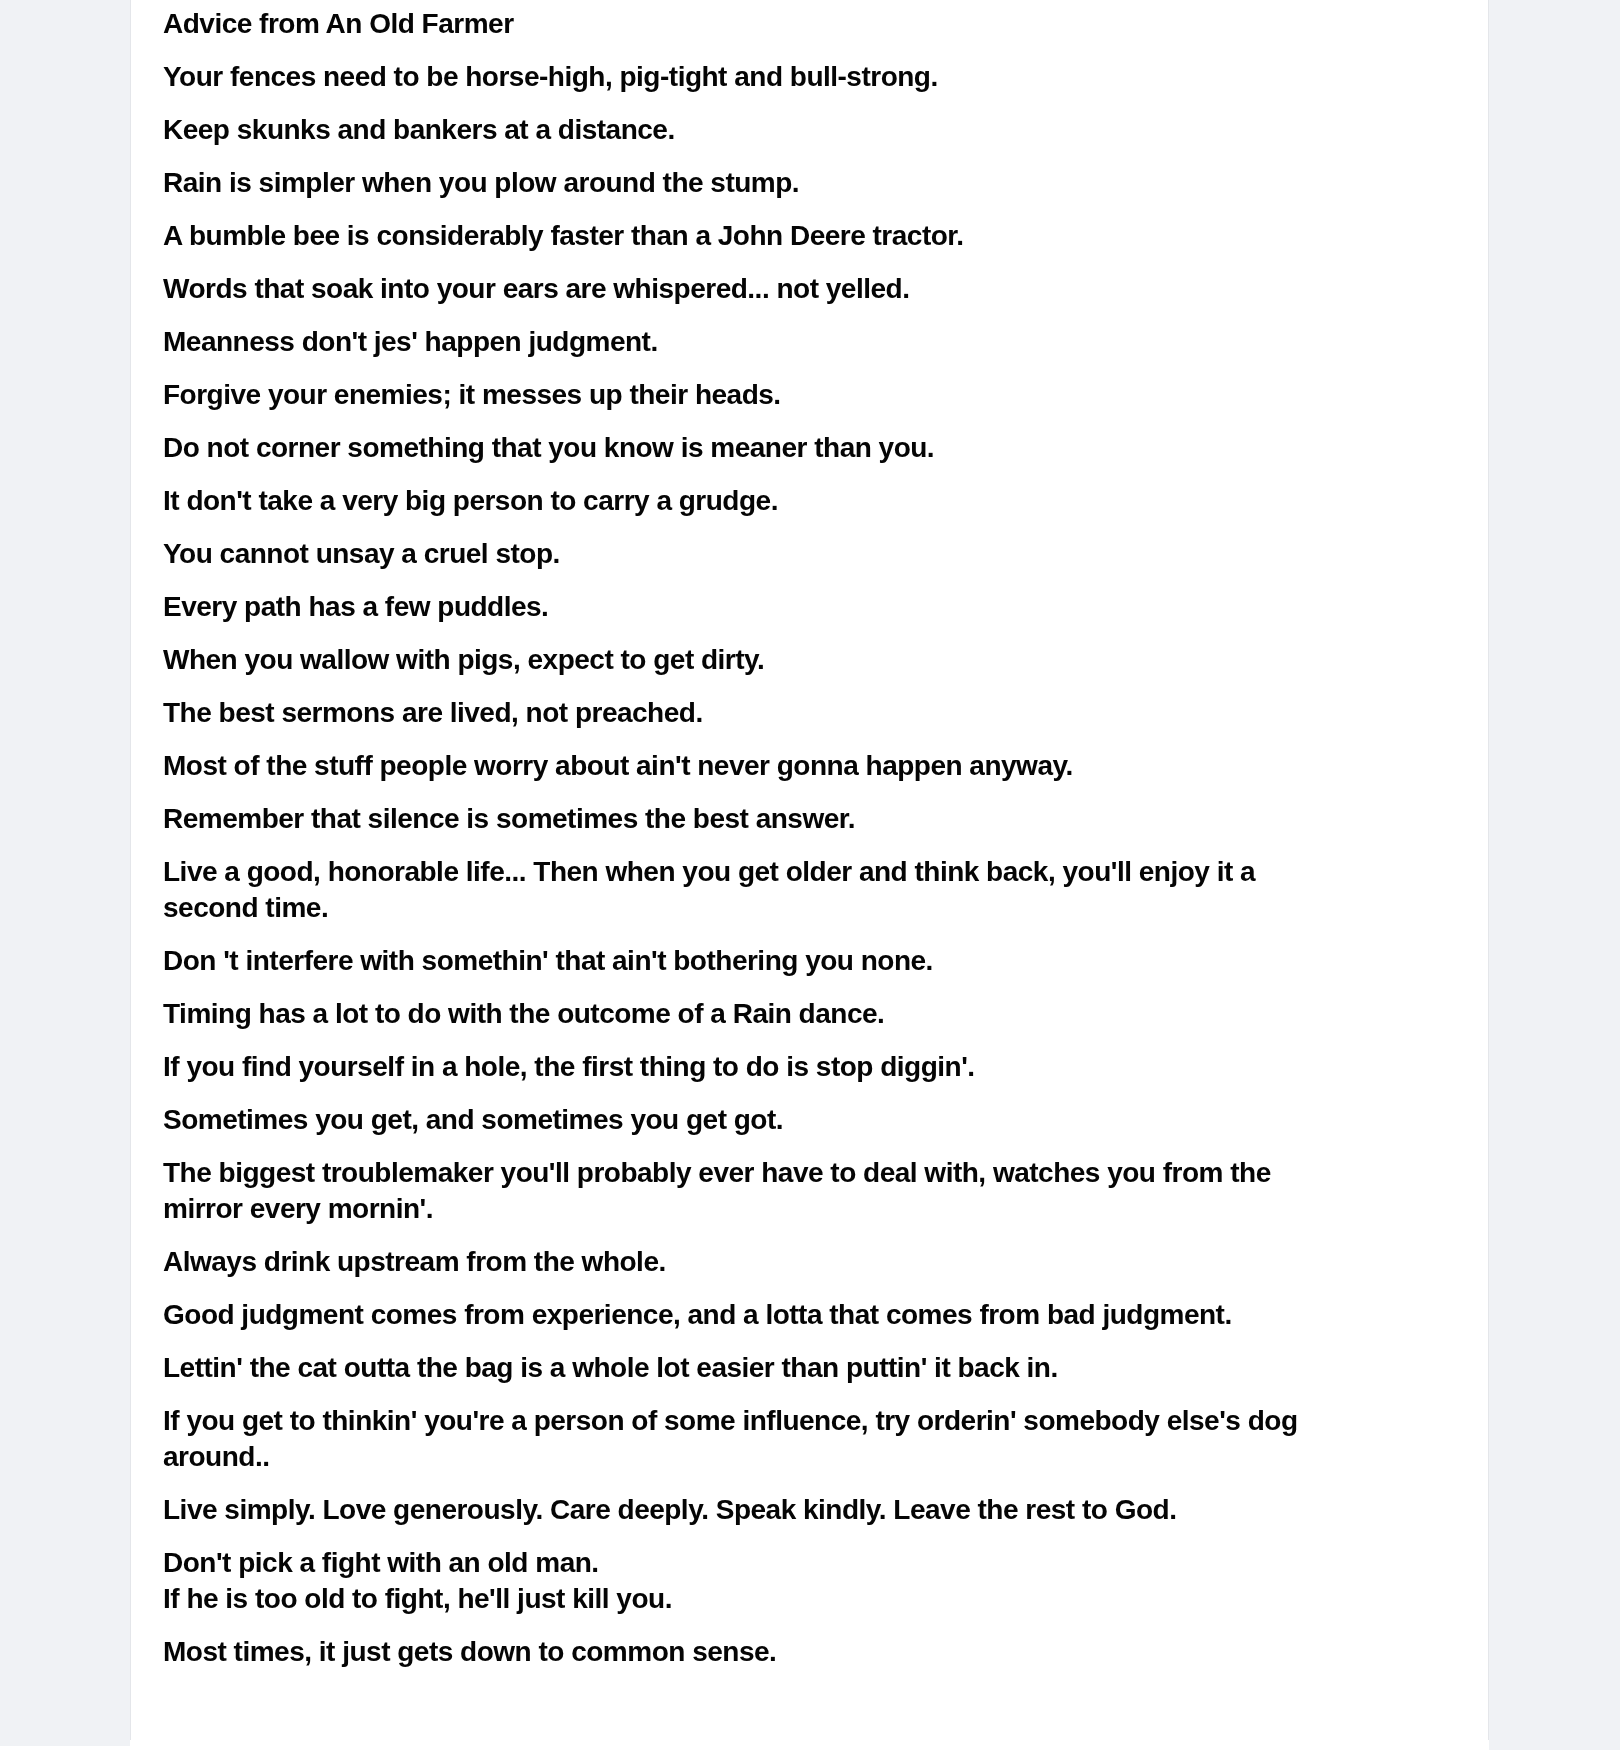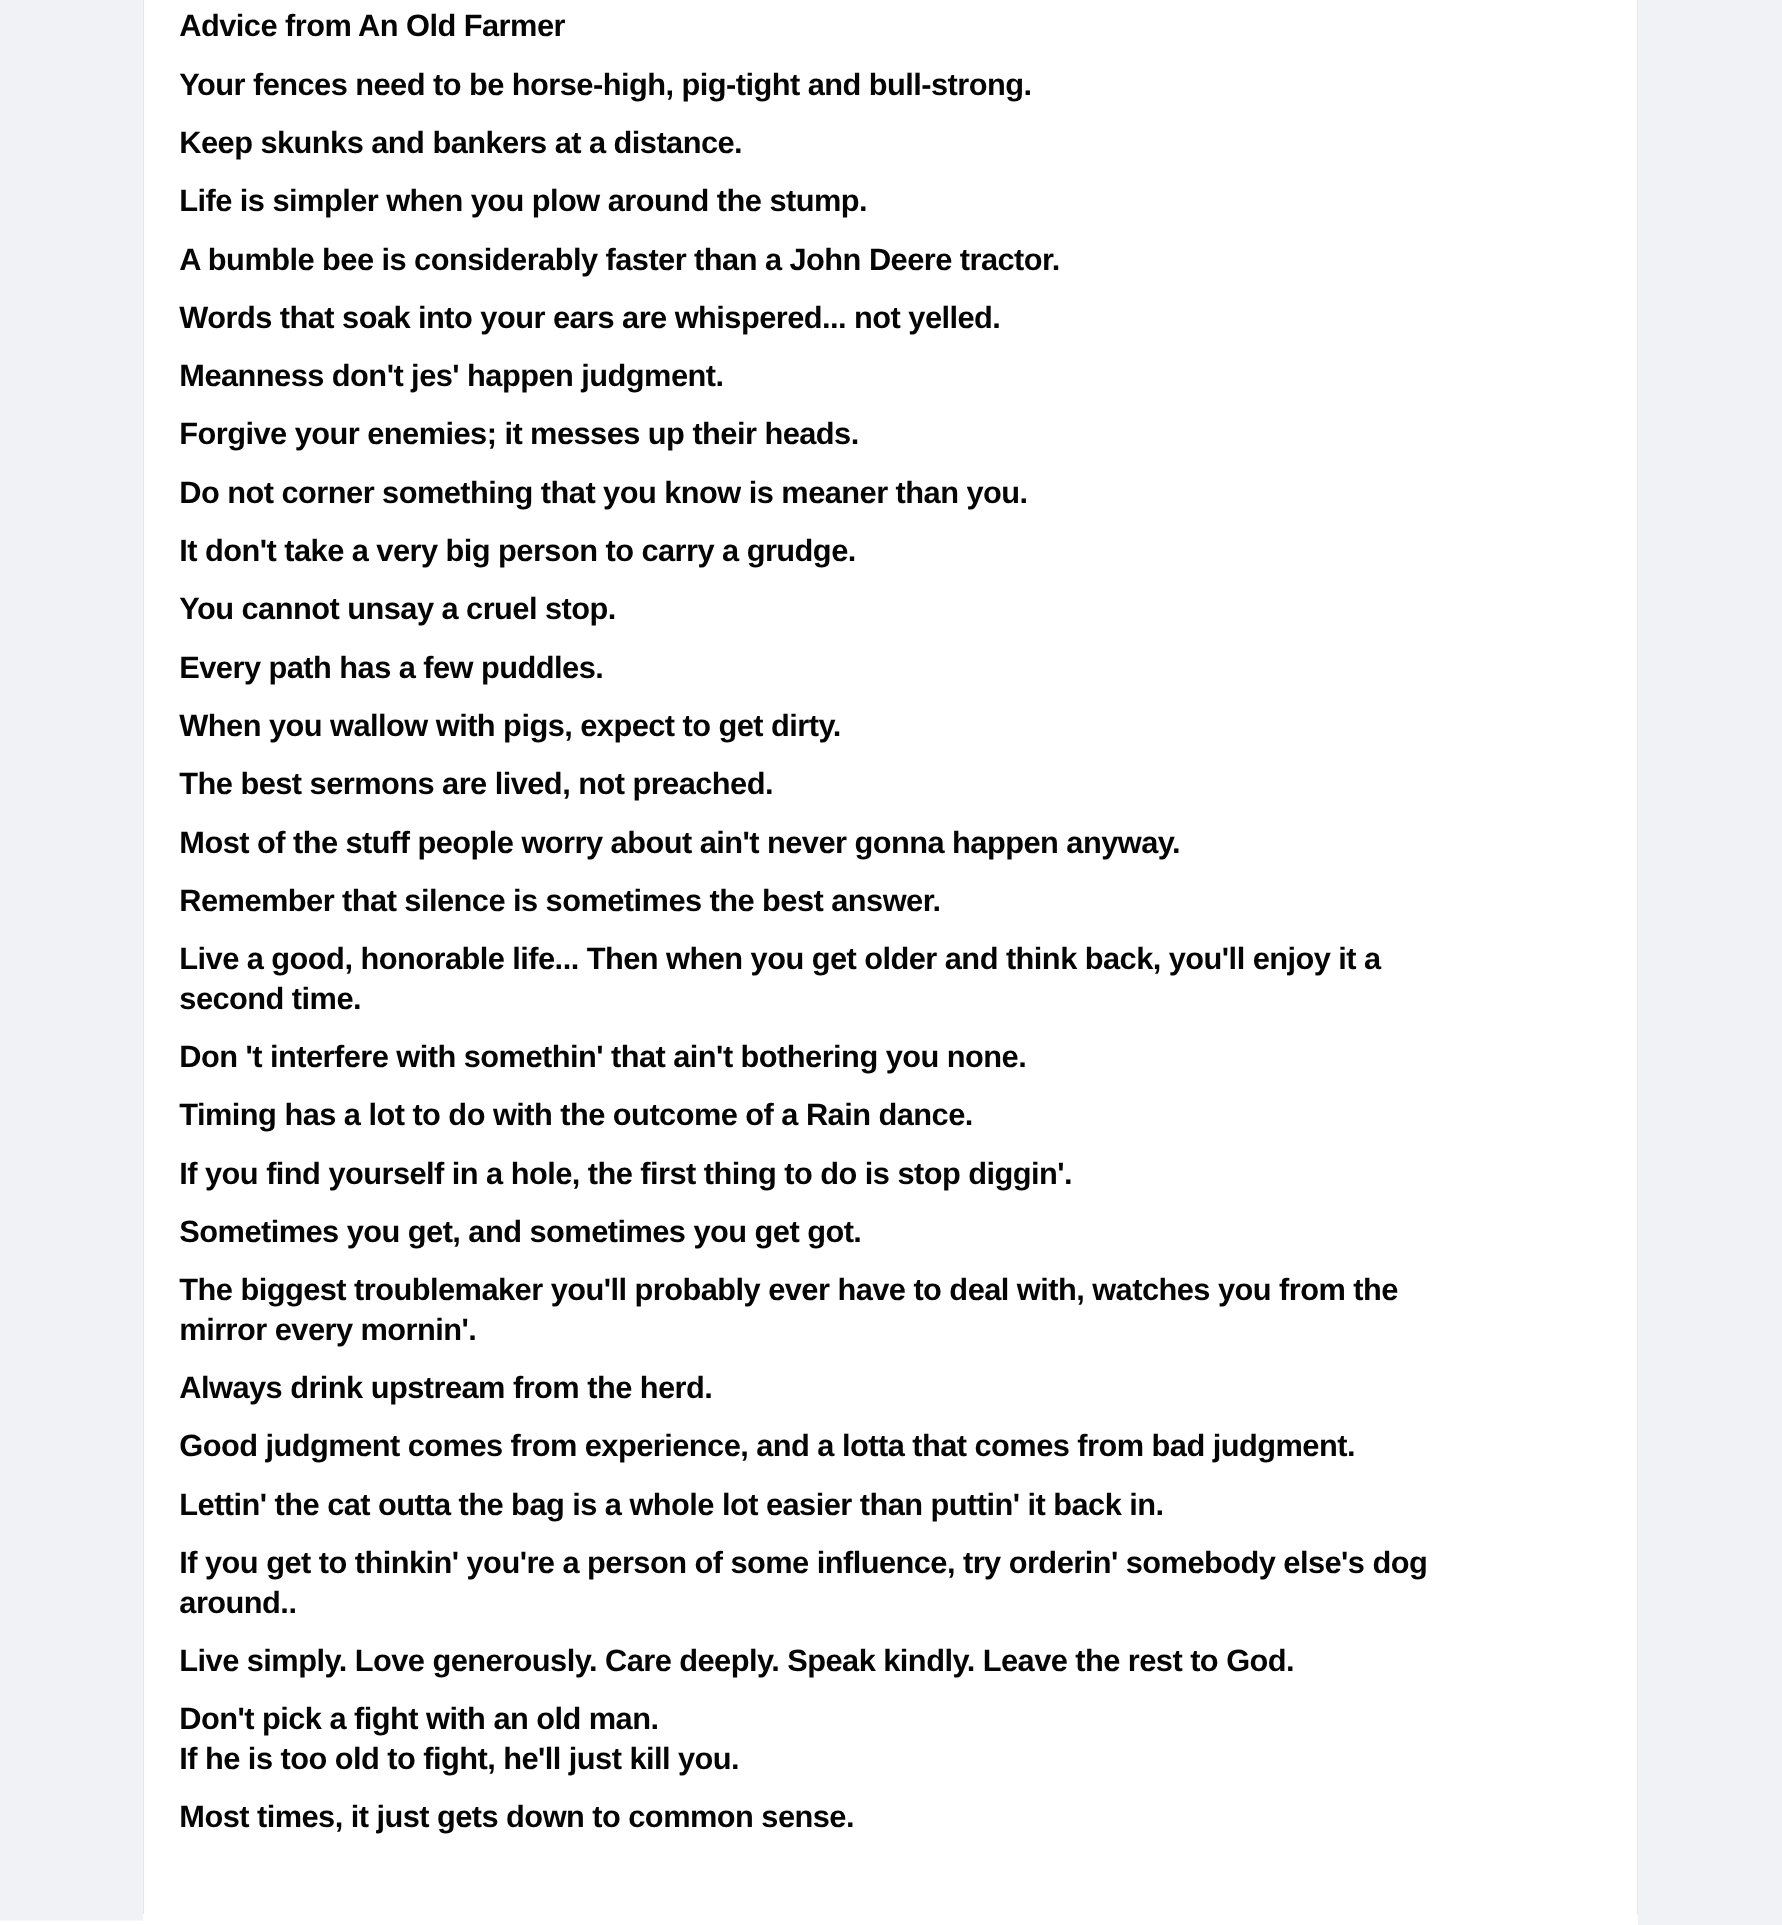--- a/index.html
+++ b/index.html
@@ -53,42 +53,42 @@
 </head>
 <body>
 
 <div class="page">
   <div class="rail left"></div>
   <div class="card">
     <div class="title">Advice from An Old Farmer</div>
     <div>
         <div class="para">Your fences need to be horse-high, pig-tight and bull-strong.</div>
         <div class="para">Keep skunks and bankers at a distance.</div>
-        <div class="para">Life is simpler when you plow around the stump.</div>
+        <div class="para">Rain is simpler when you plow around the stump.</div>
         <div class="para">A bumble bee is considerably faster than a John Deere tractor.</div>
         <div class="para">Words that soak into your ears are whispered... not yelled.</div>
         <div class="para">Meanness don't jes' happen judgment.</div>
         <div class="para">Forgive your enemies; it messes up their heads.</div>
         <div class="para">Do not corner something that you know is meaner than you.</div>
         <div class="para">It don't take a very big person to carry a grudge.</div>
         <div class="para">You cannot unsay a cruel stop.</div>
         <div class="para">Every path has a few puddles.</div>
         <div class="para">When you wallow with pigs, expect to get dirty.</div>
         <div class="para">The best sermons are lived, not preached.</div>
         <div class="para">Most of the stuff people worry about ain't never gonna happen anyway.</div>
         <div class="para">Remember that silence is sometimes the best answer.</div>
         <div class="para">Live a good, honorable life... Then when you get older and think back, you'll enjoy it a
 second time.</div>
         <div class="para">Don 't interfere with somethin' that ain't bothering you none.</div>
         <div class="para">Timing has a lot to do with the outcome of a Rain dance.</div>
         <div class="para">If you find yourself in a hole, the first thing to do is stop diggin'.</div>
         <div class="para">Sometimes you get, and sometimes you get got.</div>
         <div class="para">The biggest troublemaker you'll probably ever have to deal with, watches you from the
 mirror every mornin'.</div>
-        <div class="para">Always drink upstream from the herd.</div>
+        <div class="para">Always drink upstream from the whole.</div>
         <div class="para">Good judgment comes from experience, and a lotta that comes from bad judgment.</div>
         <div class="para">Lettin' the cat outta the bag is a whole lot easier than puttin' it back in.</div>
         <div class="para">If you get to thinkin' you're a person of some influence, try orderin' somebody else's dog
 around..</div>
         <div class="para">Live simply. Love generously. Care deeply. Speak kindly. Leave the rest to God.</div>
         <div class="para">Don't pick a fight with an old man.
 If he is too old to fight, he'll just kill you.</div>
         <div class="para">Most times, it just gets down to common sense.</div>
       </div>
   </div>

